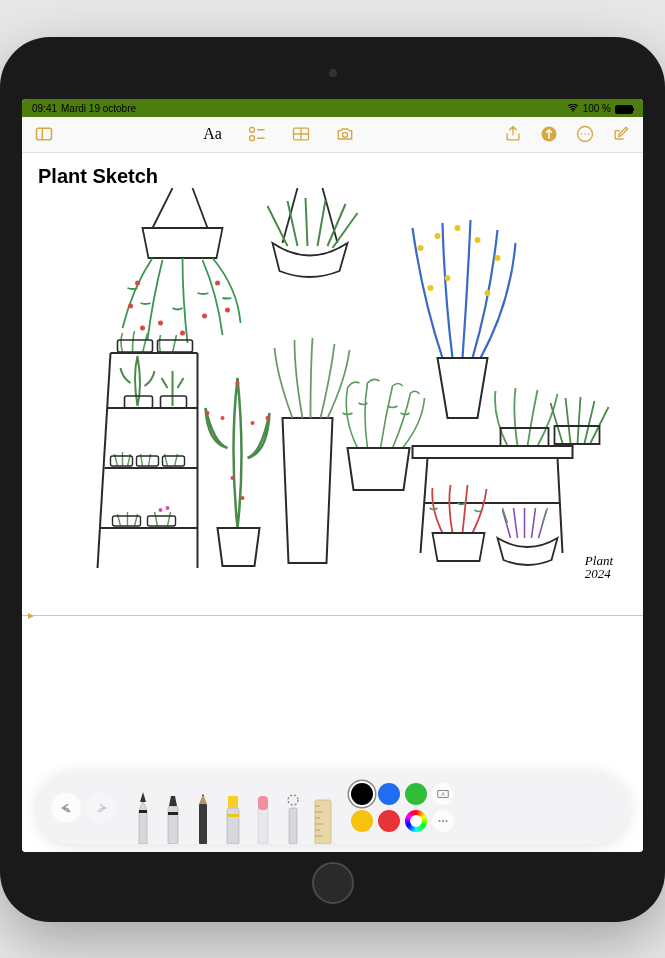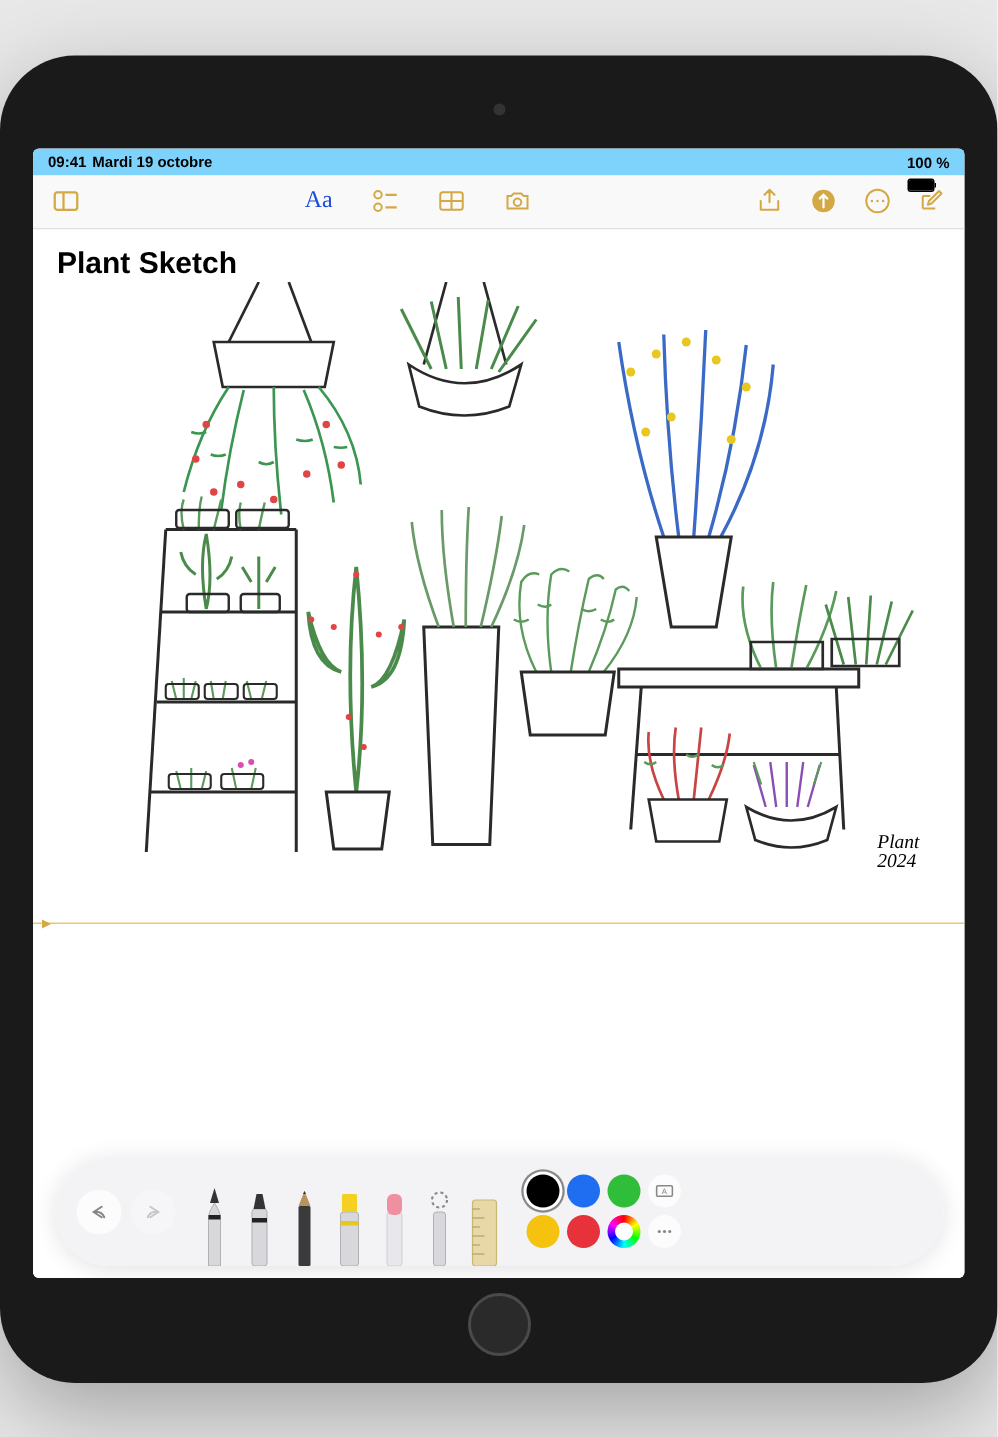--- a/index.html
+++ b/index.html
@@ -49,26 +49,26 @@
       flex-direction: column;
     }
     
     
     .status-bar {
       height: 18px;
       display: flex;
       align-items: center;
       justify-content: space-between;
       padding: 2px 10px 0 10px;
-      background: #7dd3fc;
+      background: #4d7c0f;
       font-size: 10px;
-      font-weight: 700;
+      font-weight: 400;
     }
     .status-left { display: flex; gap: 4px; }
-    .status-right { display: flex; gap: 4px; align-items: flex-start; flex-direction: column; }
+    .status-right { display: flex; gap: 4px; align-items: flex-end; }
     .wifi-icon { width: 12px; height: 8px; }
     .battery { width: 18px; height: 9px; border: 1px solid #000; border-radius: 2px; position: relative; }
     .battery::after { content: ''; position: absolute; right: -2px; top: 2px; width: 1px; height: 3px; background: #000; }
     .battery-fill { width: 100%; height: 100%; background: #000; border-radius: 1px; }
     
     
     .toolbar {
       height: 36px;
       display: flex;
       align-items: center;
@@ -234,21 +234,21 @@
     <div class="toolbar">
       <div class="toolbar-left">
         <span class="tb-icon">
           <svg viewBox="0 0 24 24">
               <rect x="3" y="5" width="18" height="14" rx="2" class="gold" stroke-width="1.8"></rect>
               <line x1="10" y1="5" x2="10" y2="19" class="gold" stroke-width="1.8"></line>
             </svg>
         </span>
       </div>
       <div class="toolbar-center">
-        <span class="tb-icon" style="font-family:serif;color:#1d4ed8;font-size:16px;font-weight:500;text-align:center;">Aa</span>
+        <span class="tb-icon" style="font-family:serif;color:#000000;font-size:16px;font-weight:500;text-align:center;">Aa</span>
         <span class="tb-icon">
           <svg viewBox="0 0 24 24">
               <circle cx="6" cy="7" r="3" class="gold" stroke-width="1.6"></circle>
               <line x1="12" y1="7" x2="21" y2="7" class="gold" stroke-width="1.8"></line>
               <circle cx="6" cy="17" r="3" class="gold" stroke-width="1.6"></circle>
               <line x1="12" y1="17" x2="21" y2="17" class="gold" stroke-width="1.8"></line>
             </svg>
         </span>
         <span class="tb-icon">
           <svg viewBox="0 0 24 24">

